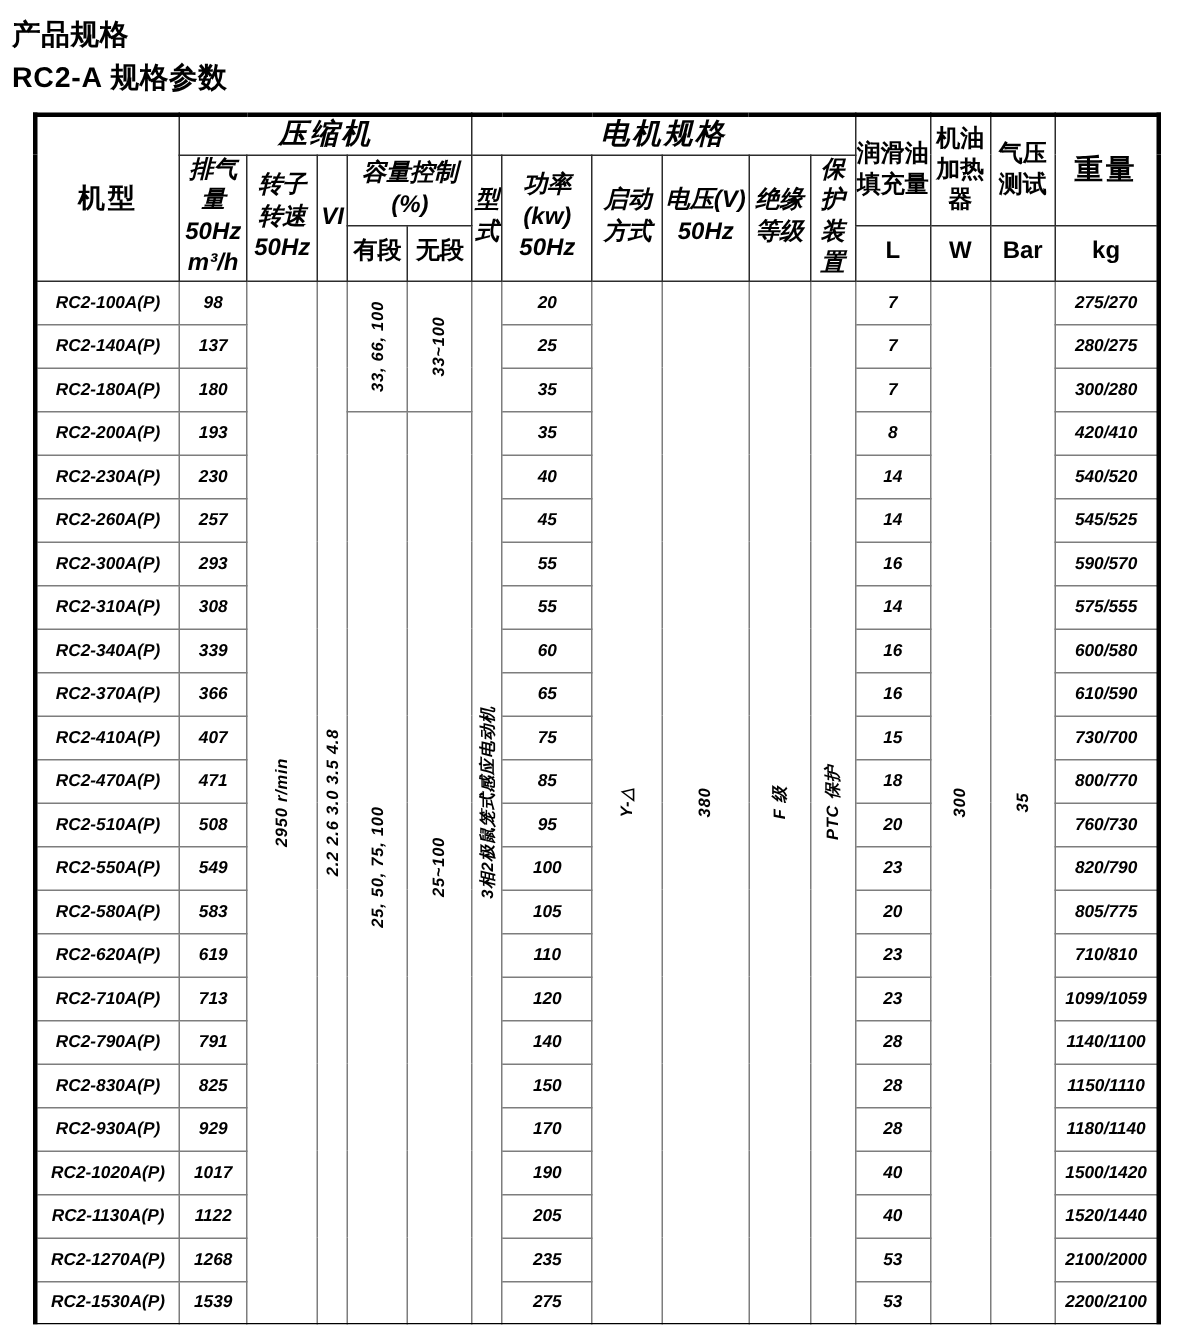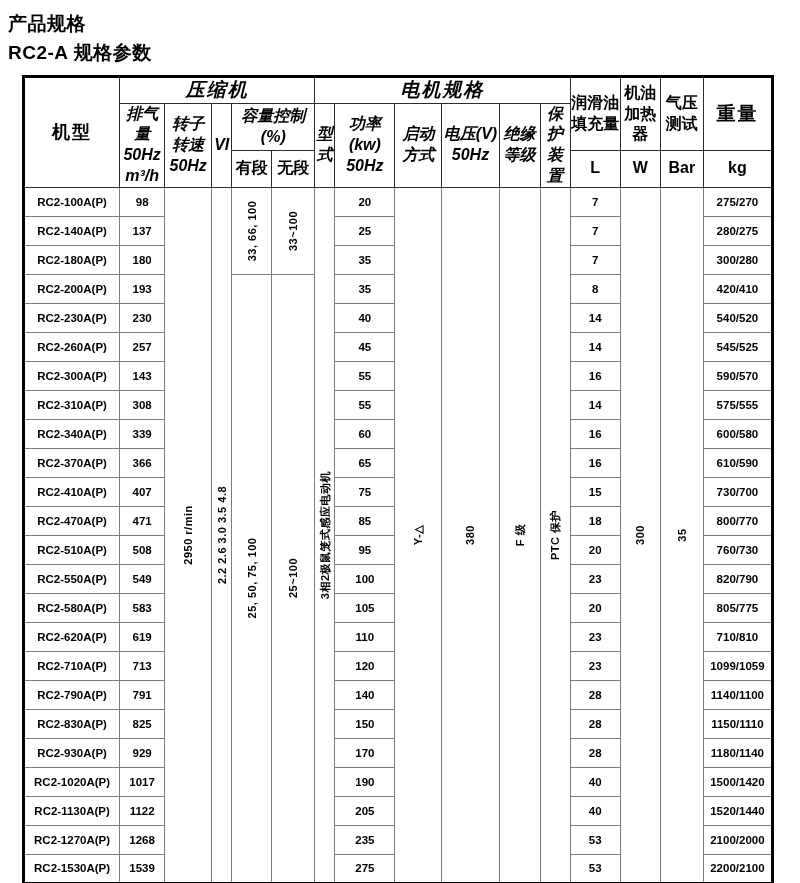--- a/index.html
+++ b/index.html
@@ -24,21 +24,21 @@
   }
   thead th{
     white-space:pre-line;font-size:16px;line-height:1.3;border-color:#2c2c2c;
   }
   thead th.group{font-size:19px;letter-spacing:2px;font-style:italic;}
   thead th.model-h{font-size:18px;letter-spacing:2px;}
   thead th.weight-h{font-size:19px;letter-spacing:2px;}
   tr.h1{height:25px;}
   tr.h2{height:27px;font-style:italic;}
   tr.h3{height:33px;}
-  tbody tr{height:29px;}
+  tbody tr{height:29px;font-style:italic;}
   tbody td{font-size:11.5px;border-color:#7d7d7d;}
   td.vert{position:relative;}
   .vtext{
     position:absolute;top:50%;left:50%;
     transform:translate(-50%,-50%) rotate(-90deg);
     white-space:nowrap;font-size:11px;font-weight:bold;letter-spacing:0.5px;
   }
 </style>
 </head>
 <body>
@@ -189,21 +189,21 @@
         </tr>
         <tr>
           <td>RC2-260A(P)</td>
           <td>257</td>
           <td>45</td>
           <td>14</td>
           <td>545/525</td>
         </tr>
         <tr>
           <td>RC2-300A(P)</td>
-          <td>143</td>
+          <td>293</td>
           <td>55</td>
           <td>16</td>
           <td>590/570</td>
         </tr>
         <tr>
           <td>RC2-310A(P)</td>
           <td>308</td>
           <td>55</td>
           <td>14</td>
           <td>575/555</td>

